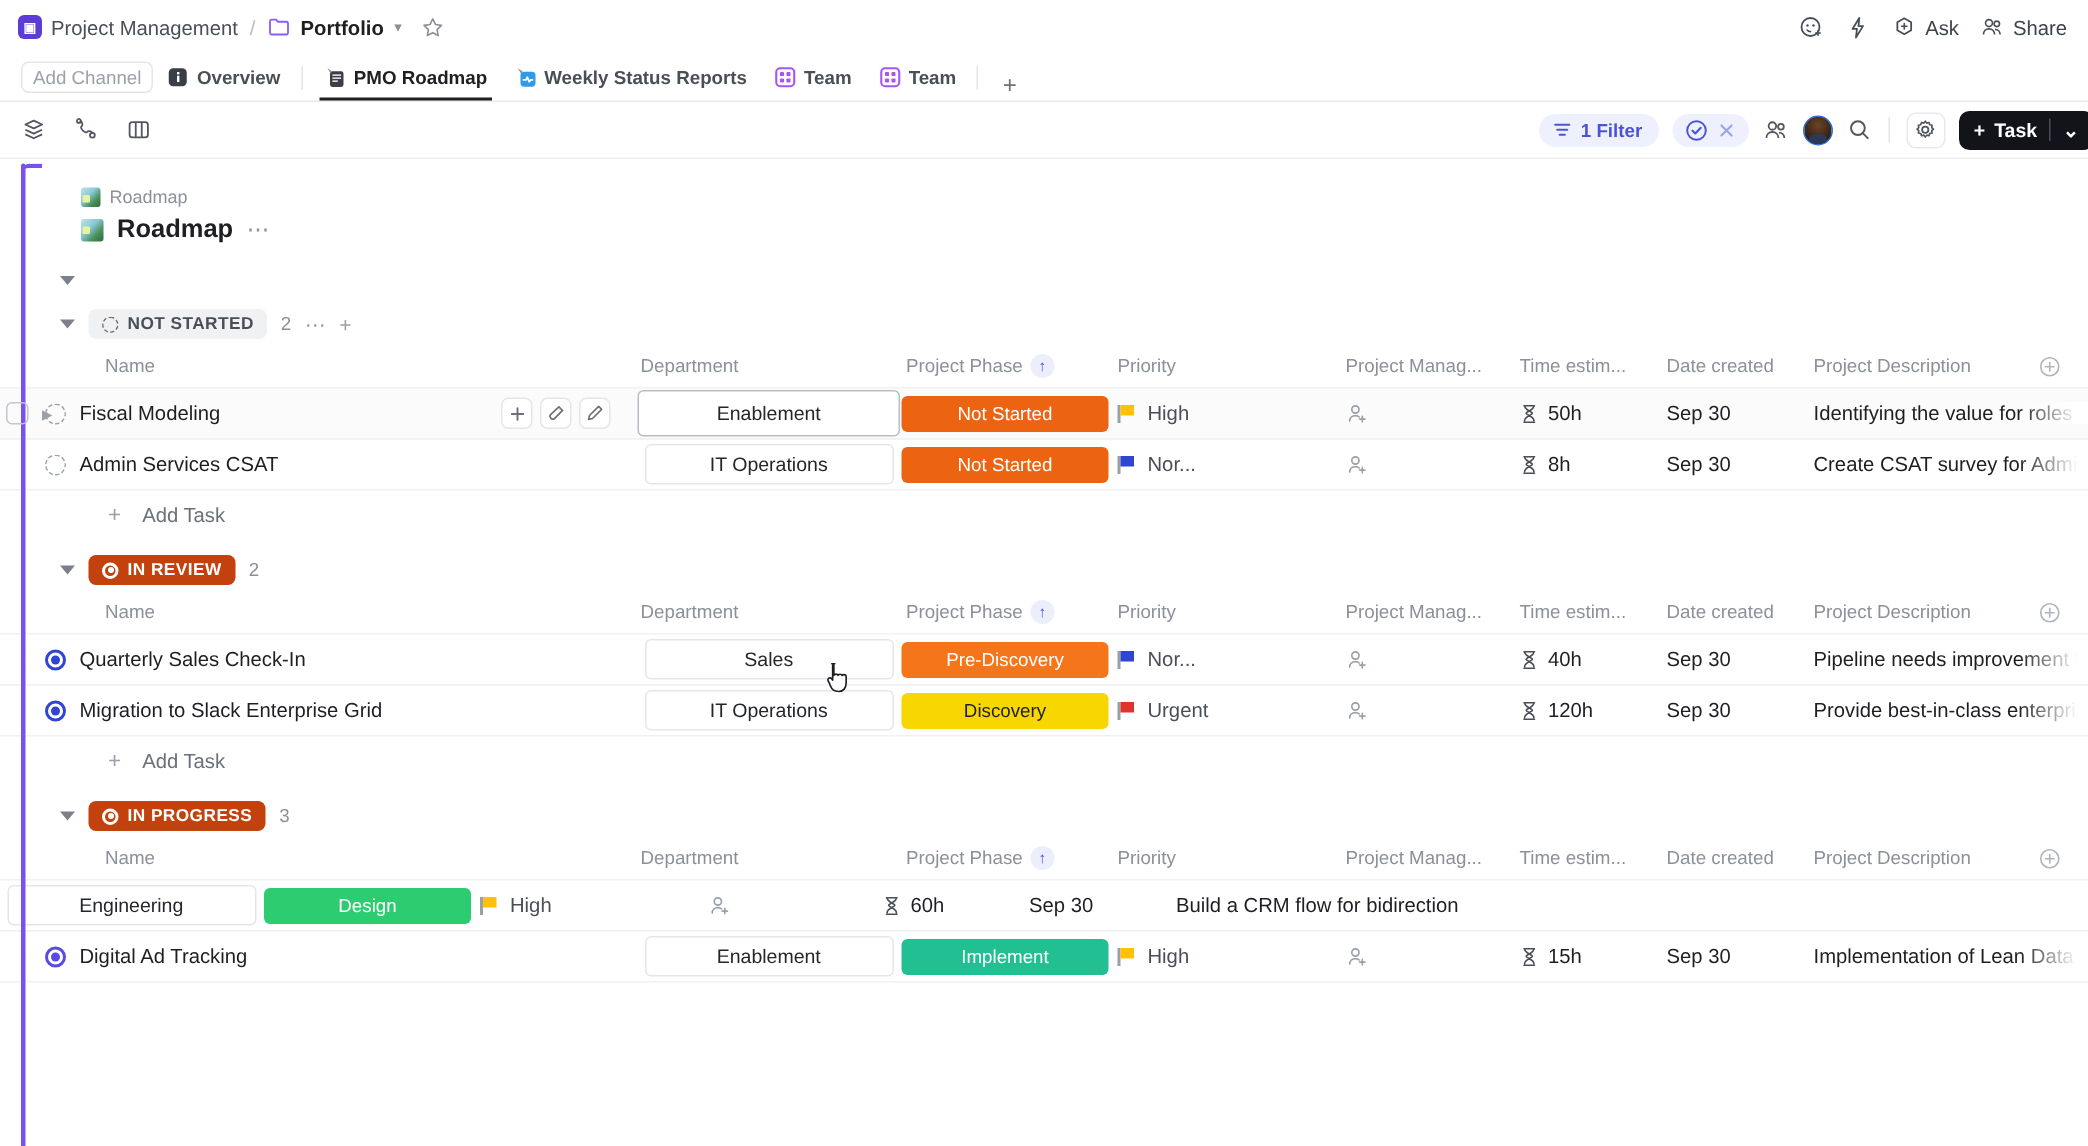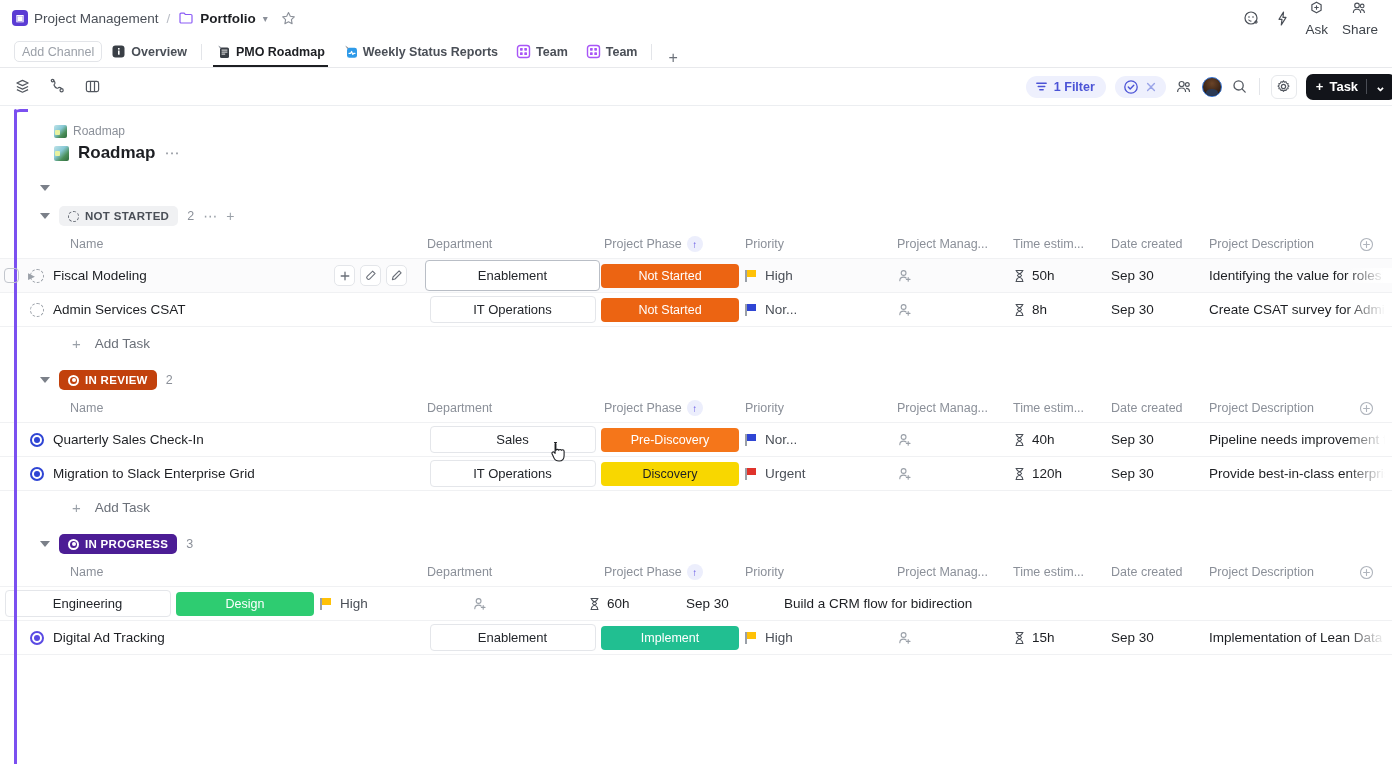--- a/index.html
+++ b/index.html
@@ -28,21 +28,21 @@
   .bc-text { font-size: 13.5px; color: #4a4f57; }
   .bc-sep { font-size: 13.5px; color: #b8bcc4; margin: 0 2px; }
   .bc-folder { width: 16px; height: 16px; flex: 0 0 auto; }
   .bc-current { font-size: 13.5px; font-weight: bold; color: #1d1f23; }
   .chev { color: #8b9099; font-size: 10px; margin-left: 1px; }
   .star { width: 17px; height: 17px; margin-left: 6px; }
   .topbar-right {
     margin-left: auto; display: flex; align-items: center; gap: 14px;
     color: #4a4f57;
   }
-  .tr-item { display: flex; align-items: center; gap: 5px; font-size: 13.5px; color: #3f444b; flex-direction: column; }
+  .tr-item { display: flex; align-items: center; gap: 5px; font-size: 13.5px; color: #3f444b; }
 
   
   .tabsbar {
     height: 32px; display: flex; align-items: flex-end;
     padding: 0 0 0 14px; gap: 0;
     border-bottom: 1px solid #e8e9ec;
     position: relative;
   }
   .tab {
     display: flex; align-items: center; gap: 5px;
@@ -134,21 +134,21 @@
   
   .group { margin-top: 8px; }
   .group-head { display: flex; align-items: center; gap: 9px; padding-left: 40px; height: 26px; }
   .status-pill {
     display: inline-flex; align-items: center; gap: 6px;
     border-radius: 5px; padding: 4px 9px;
     font-size: 11.5px; font-weight: bold; letter-spacing: .3px;
   }
   .status-pill.grey { background: #f0f1f3; color: #4a4f57; }
   .status-pill.blue { background: #c2410c; color: #fff; }
-  .status-pill.violet { background: #4c1d95; color: #fff; }
+  .status-pill.violet { background: #c2410c; color: #fff; }
   .grp-count { font-size: 12.5px; color: #8b9099; }
   .grp-ic { color: #9aa0a8; font-size: 14px; }
 
   
   .tbl { width: 100%; }
   .hrow { display: flex; align-items: center; height: 30px; font-size: 12.5px; color: #8b9099; }
   .row { display: flex; align-items: center; height: 35px; border-bottom: 1px solid #f0f1f3;
          border-top: 1px solid #f0f1f3; margin-top: -1px; font-size: 13.5px; }
   .row.hover { background: #fbfbfc; }
   .c-name { width: 425px; display: flex; align-items: center; padding-left: 30px; position: relative; }

